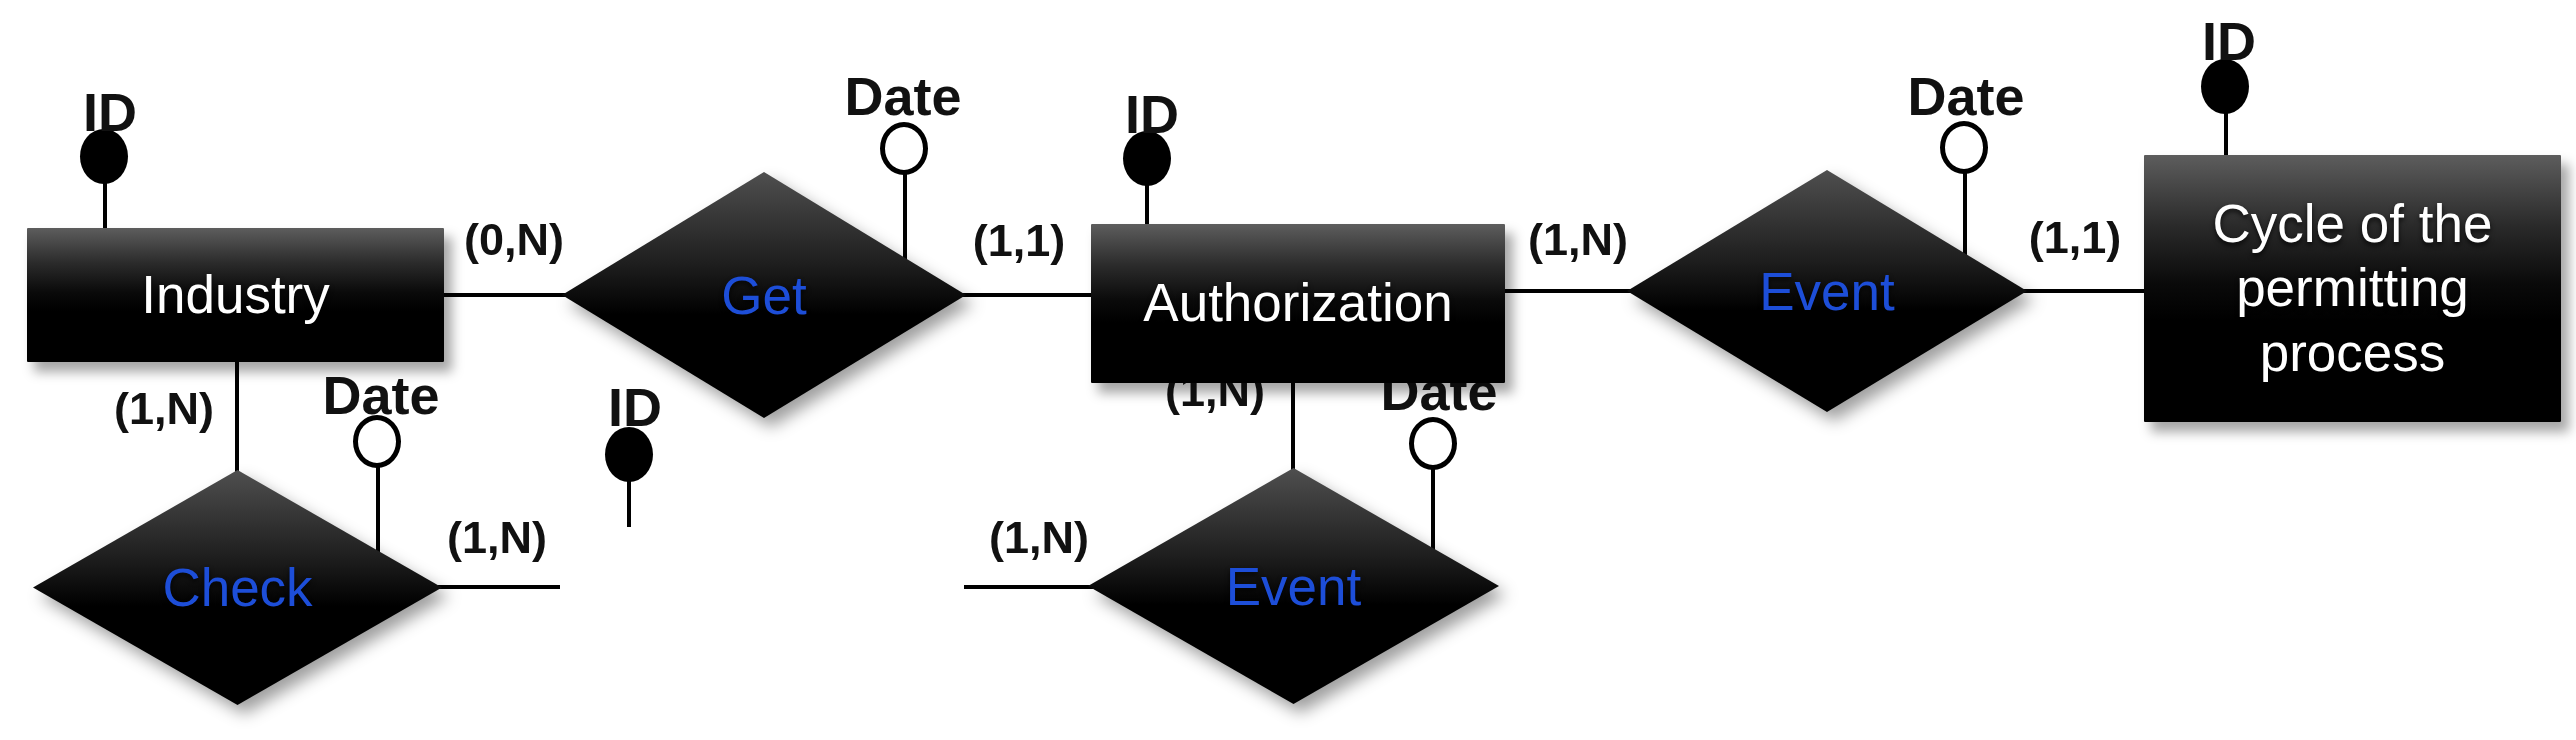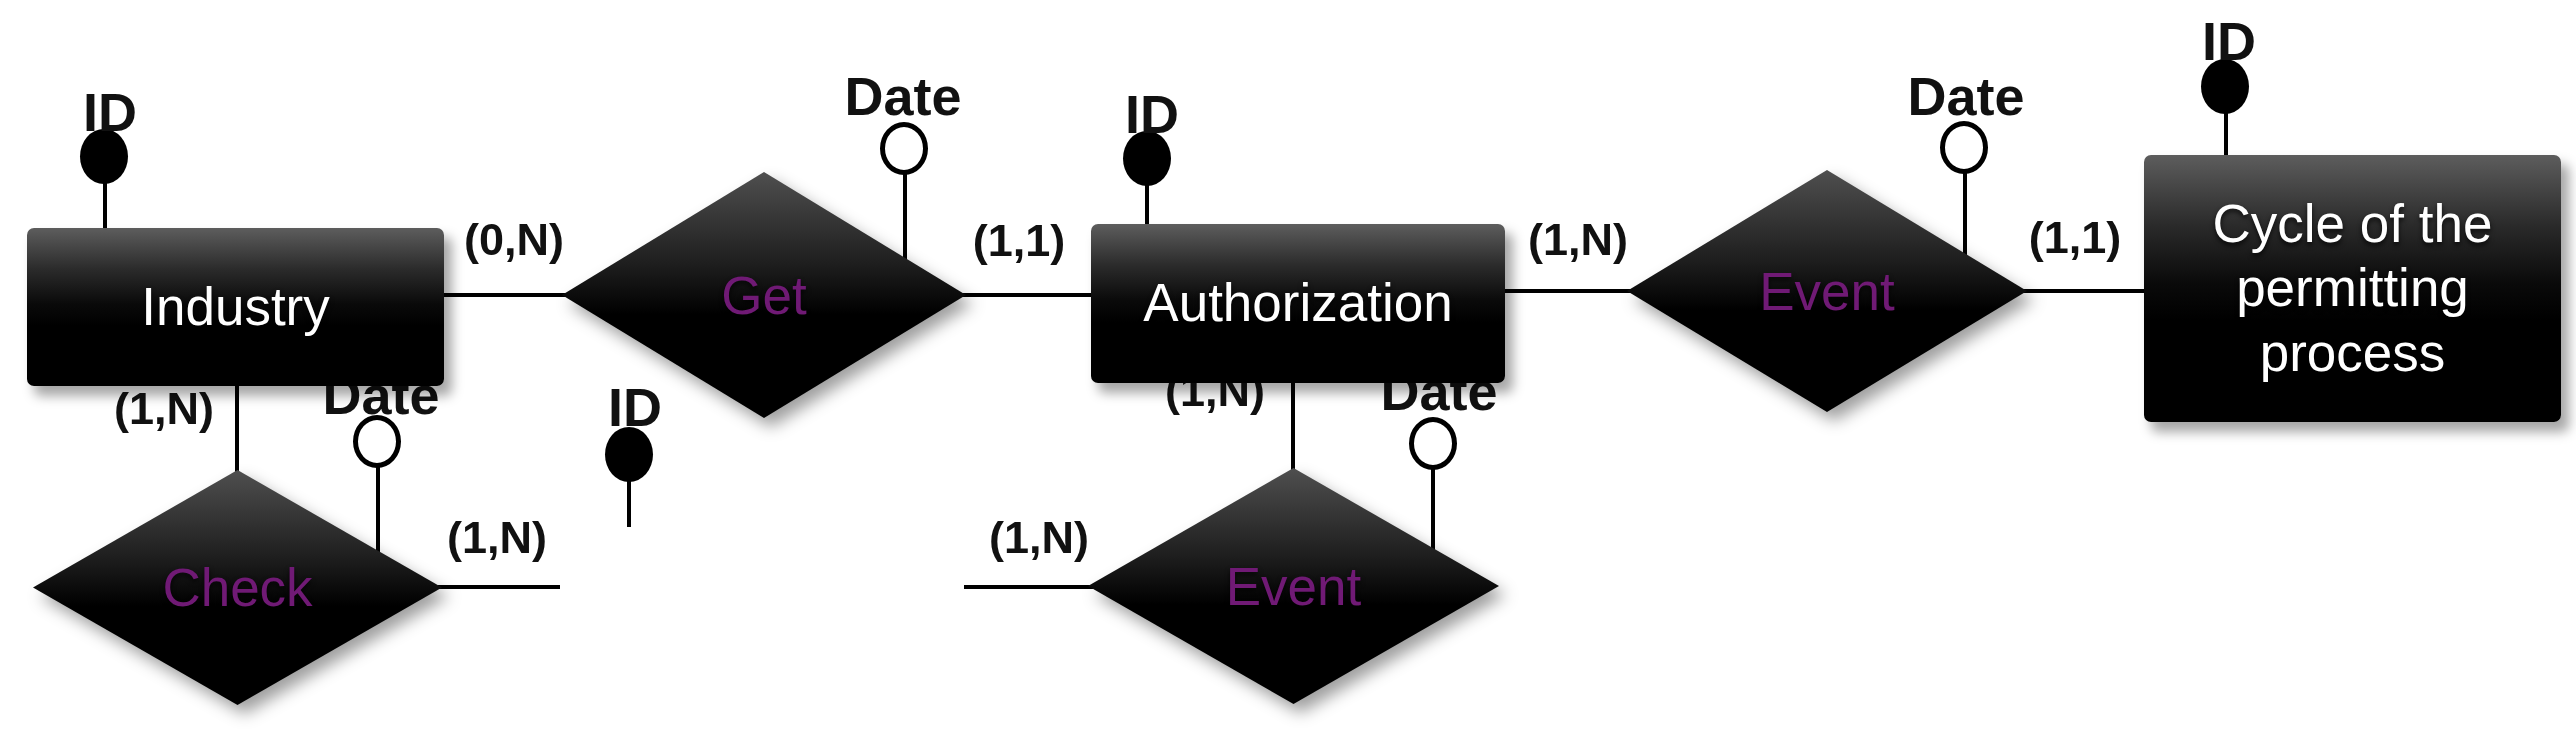--- a/index.html
+++ b/index.html
@@ -16,21 +16,21 @@
     overflow: hidden;
   }
 
   
   .entity {
     position: absolute;
     display: flex;
     align-items: center;
     justify-content: center;
     background: linear-gradient(180deg, #5d5d5d 0%, #2b2b2b 26%, #0a0a0a 48%, #000000 62%);
-    border-radius: 7px;
+    border-radius: 1px;
     box-shadow: 7.8px 9.5px 12px rgba(0,0,0,0.35);
     color: #ffffff;
     text-align: center;
   }
   .entity .label {
     font-size: 53px;
     line-height: 1.22;
     text-shadow: 0 2.6px 5.2px rgba(0,0,0,0.75);
   }
   .entity .label.narrow { max-width: 345px; }
@@ -45,21 +45,21 @@
     inset: 0;
     background: linear-gradient(180deg, #4f4f4f 0%, #1d1d1d 38%, #000000 58%);
     clip-path: polygon(50% 0%, 100% 50%, 50% 100%, 0% 50%);
   }
   .diamond .label {
     position: absolute;
     inset: 0;
     display: flex;
     align-items: center;
     justify-content: center;
-    color: #701a75;
+    color: #1d4ed8;
     font-size: 53px;
     text-shadow: 0 2.6px 5.2px rgba(0,0,0,0.75);
   }
 
   
   .line { position: absolute; background: #000000; }
   .line.h { height: 4.3px; }
   .line.v { width: 4.3px; }
 
   
@@ -141,21 +141,21 @@
 
   <span class="card-label" style="left:514px;  top:214px;text-align:right;">(0,N)</span>
   <span class="card-label" style="left:1019px; top:215px;">(1,1)</span>
   <span class="card-label" style="left:1578px; top:214px;">(1,N)</span>
   <span class="card-label" style="left:2075px; top:212px;">(1,1)</span>
   <span class="card-label" style="left:164px;  top:383px;">(1,N)</span>
   <span class="card-label" style="left:497px;  top:512px;">(1,N)</span>
   <span class="card-label" style="left:1039px; top:512px;">(1,N)</span>
   <span class="card-label" style="left:1215px; top:365px;">(1,N)</span>
 
-  <div class="entity" style="left:27px; top:228px; width:417px; height:158px;">
+  <div class="entity" style="left:27px; top:228px; width:417px; height:134px;">
     <span class="label">Industry</span>
   </div>
 
   <div class="entity" style="left:1091px; top:224px; width:414px; height:159px;">
     <span class="label">Authorization</span>
   </div>
 
 
   <div class="entity" style="left:2144px; top:155px; width:417px; height:267px;">
     <span class="label narrow">Cycle of the permitting process</span>

